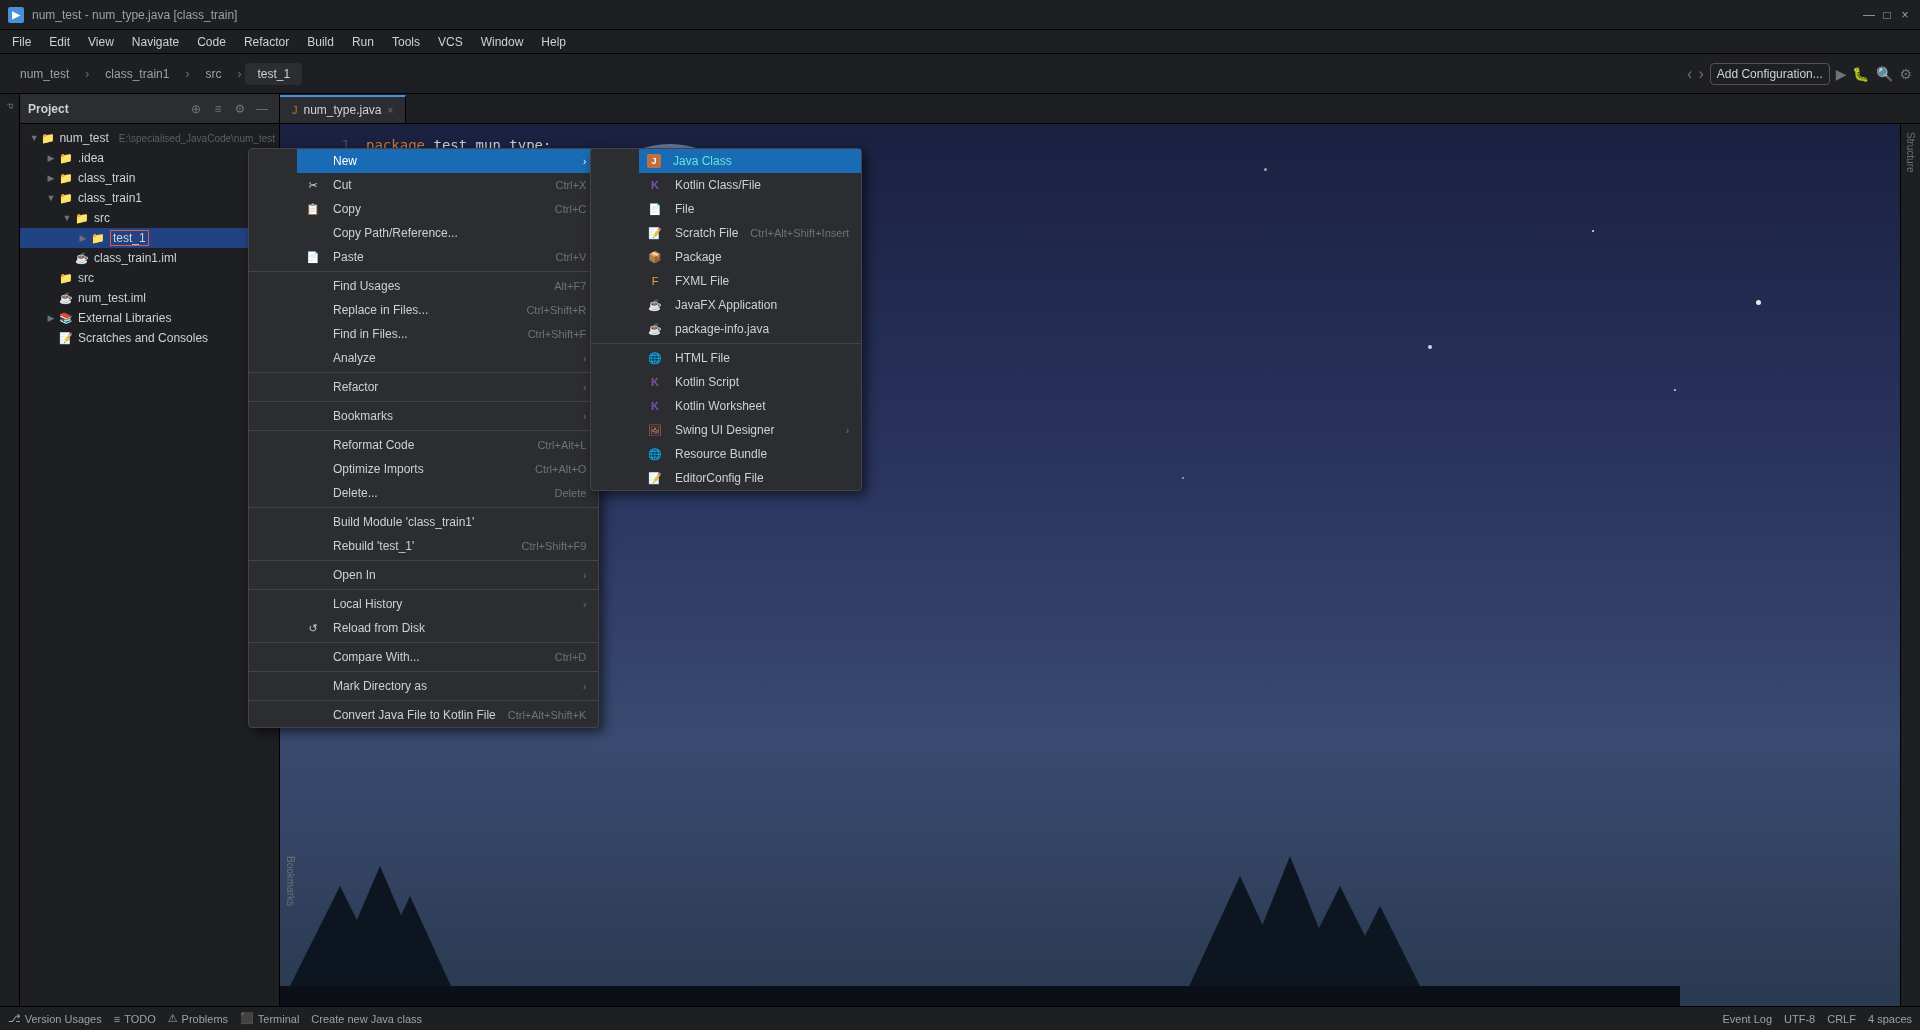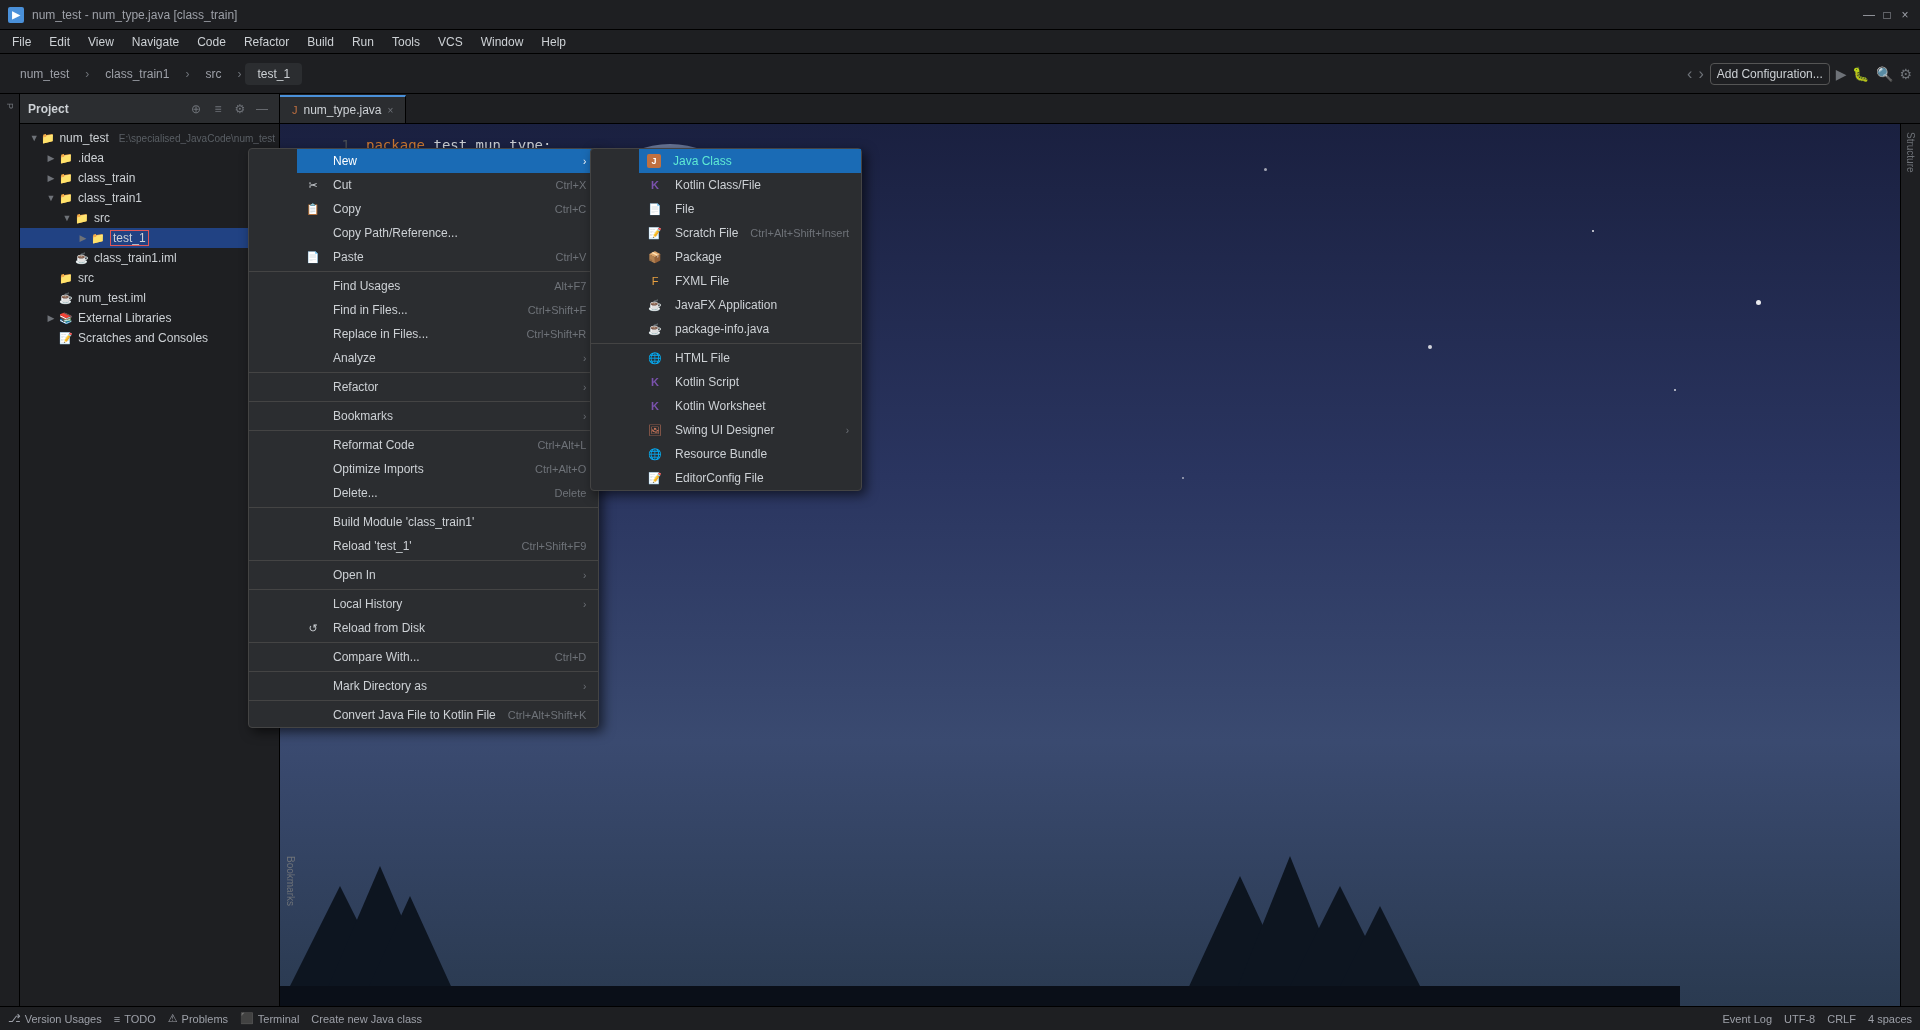--- a/index.html
+++ b/index.html
@@ -694,32 +694,32 @@
   <div class="cm-separator"></div>
 
   <div class="cm-item">
     <span class="cm-icon"> </span>
     <span class="cm-label">Find Usages</span>
     <span class="cm-shortcut">Alt+F7</span>
   </div>
 
   <div class="cm-item">
     <span class="cm-icon"> </span>
+    <span class="cm-label">Replace in Files...</span>
+    <span class="cm-shortcut">Ctrl+Shift+R</span>
+  </div>
+
+  <div class="cm-item">
+    <span class="cm-icon"> </span>
     <span class="cm-label">Find in Files...</span>
     <span class="cm-shortcut">Ctrl+Shift+F</span>
   </div>
 
   <div class="cm-item">
     <span class="cm-icon"> </span>
-    <span class="cm-label">Replace in Files...</span>
-    <span class="cm-shortcut">Ctrl+Shift+R</span>
-  </div>
-
-  <div class="cm-item">
-    <span class="cm-icon"> </span>
     <span class="cm-label">Analyze</span>
     <span class="cm-arrow">›</span>
   </div>
   <div class="cm-separator"></div>
 
   <div class="cm-item">
     <span class="cm-icon"> </span>
     <span class="cm-label">Refactor</span>
     <span class="cm-arrow">›</span>
   </div>
@@ -751,21 +751,21 @@
   </div>
   <div class="cm-separator"></div>
 
   <div class="cm-item">
     <span class="cm-icon"> </span>
     <span class="cm-label">Build Module 'class_train1'</span>
   </div>
 
   <div class="cm-item">
     <span class="cm-icon"> </span>
-    <span class="cm-label">Reload 'test_1'</span>
+    <span class="cm-label">Rebuild 'test_1'</span>
     <span class="cm-shortcut">Ctrl+Shift+F9</span>
   </div>
   <div class="cm-separator"></div>
 
   <div class="cm-item">
     <span class="cm-icon"> </span>
     <span class="cm-label">Open In</span>
     <span class="cm-arrow">›</span>
   </div>
   <div class="cm-separator"></div>

